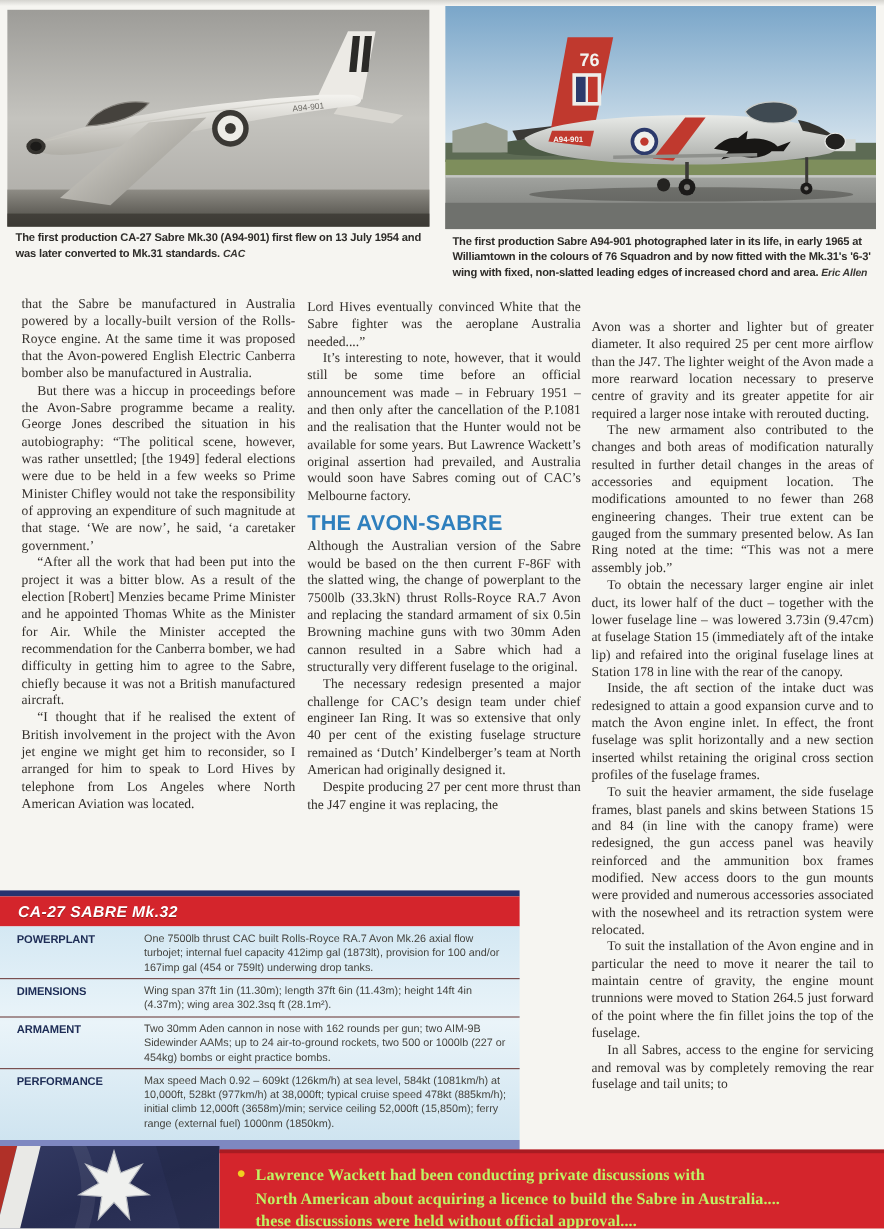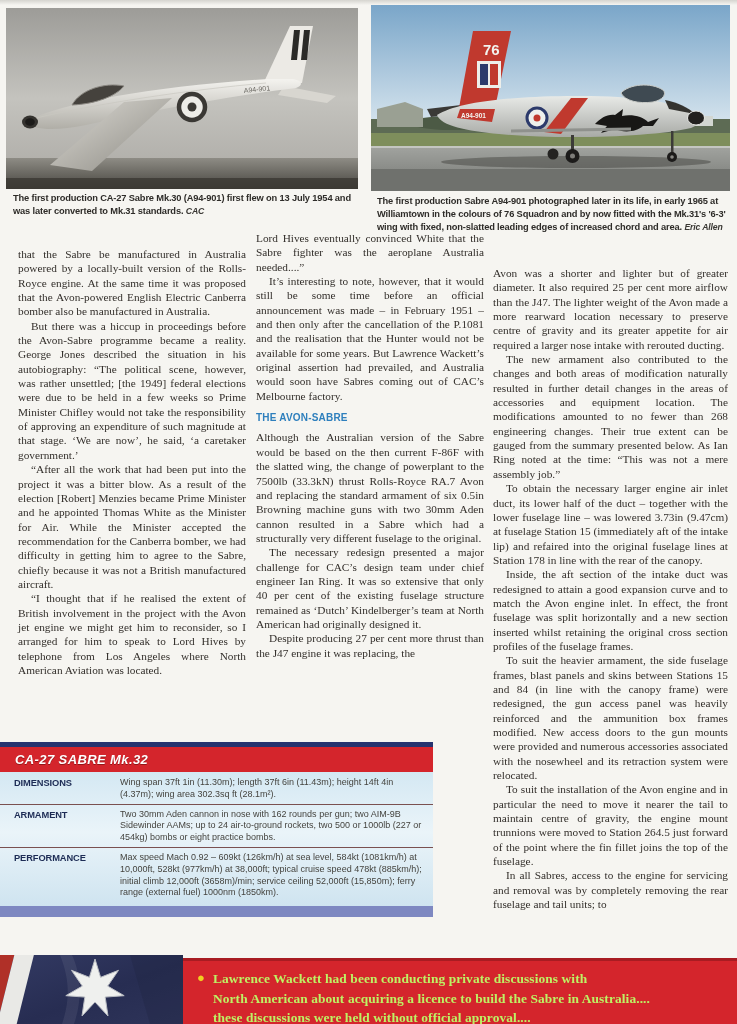--- a/index.html
+++ b/index.html
@@ -17,24 +17,24 @@
   .caption-left{left:13px;top:192px;width:346px;}
   .caption-right{left:377px;top:195px;width:353px;}
   .credit{font-style:italic;font-weight:bold;font-size:8.7px;color:#3a3834;}
 
   
   .col{position:absolute;width:228px;font-size:11.3px;line-height:14.35px;color:#332f2b;
         text-align:justify;}
   .col p{margin:0;}
   .col p.ind{text-indent:13px;}
   .col1{left:18px;top:247px;height:490px;}
-  .col2{left:256px;top:231px;height:490px;}
+  .col2{left:256px;top:249px;height:490px;}
   .col3{left:493px;top:250px;width:235px;height:712px;margin-top:16px;}
   .subhead{margin:8px 0 5px 0;font-family:"Liberation Sans",sans-serif;font-weight:bold;
-        font-size:10px;color:#2e7fbd;letter-spacing:0.2px;}
+        font-size:18px;color:#2e7fbd;letter-spacing:0.2px;}
 
   
   .specs{position:absolute;left:0;top:742px;width:433px;}
   .specs-navy{height:5px;background:#26336f;}
   .specs-header{height:25px;background:#d4252c;display:flex;align-items:center;}
   .specs-title{font-family:"Liberation Sans",sans-serif;font-weight:bold;font-style:italic;
         font-size:13px;color:#ffffff;letter-spacing:0.4px;padding-left:15px;
         text-shadow:0 1px 0 rgba(90,10,10,.55);}
   .specs-body{background:linear-gradient(180deg,#d4e8f3 0%,#eaf4f9 45%,#cfe4f0 100%);
         padding:1px 0 4px 0;}
@@ -185,20 +185,24 @@
     <p class="ind">In all Sabres, access to the engine for servicing and removal was by completely removing the rear fuselage and tail units; to</p>
   </div>
 
   <div class="specs">
     <div class="specs-navy"></div>
     <div class="specs-header">
       <span class="specs-title">CA-27 SABRE Mk.32</span>
     </div>
     <div class="specs-body">
       <div class="spec-row">
+        <div class="spec-label">POWERPLANT</div>
+        <div class="spec-value">One 7500lb thrust CAC built Rolls-Royce RA.7 Avon Mk.26 axial flow turbojet; internal fuel capacity 412imp gal (1873lt), provision for 100 and/or 167imp gal (454 or 759lt) underwing drop tanks.</div>
+      </div>
+      <div class="spec-row">
         <div class="spec-label">DIMENSIONS</div>
         <div class="spec-value">Wing span 37ft 1in (11.30m); length 37ft 6in (11.43m); height 14ft 4in (4.37m); wing area 302.3sq ft (28.1m²).</div>
       </div>
       <div class="spec-row">
         <div class="spec-label">ARMAMENT</div>
         <div class="spec-value">Two 30mm Aden cannon in nose with 162 rounds per gun; two AIM-9B Sidewinder AAMs; up to 24 air-to-ground rockets, two 500 or 1000lb (227 or 454kg) bombs or eight practice bombs.</div>
       </div>
       <div class="spec-row">
         <div class="spec-label">PERFORMANCE</div>
         <div class="spec-value">Max speed Mach 0.92 – 609kt (126km/h) at sea level, 584kt (1081km/h) at 10,000ft, 528kt (977km/h) at 38,000ft; typical cruise speed 478kt (885km/h); initial climb 12,000ft (3658m)/min; service ceiling 52,000ft (15,850m); ferry range (external fuel) 1000nm (1850km).</div>

